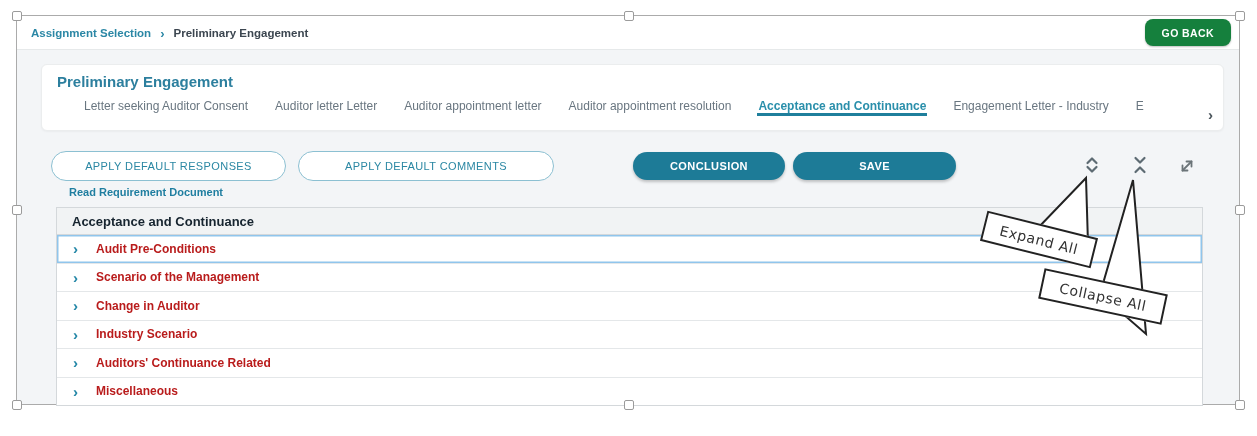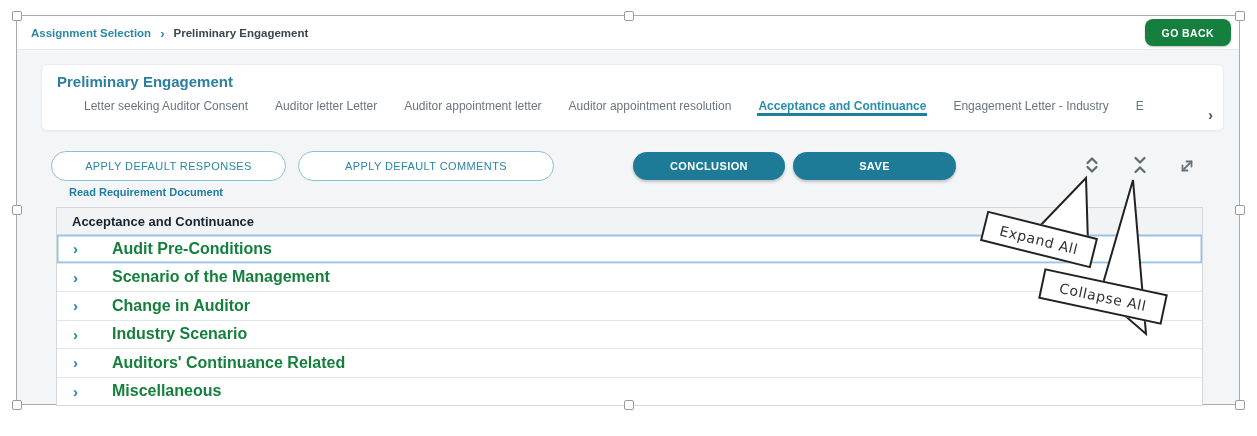--- a/index.html
+++ b/index.html
@@ -50,21 +50,21 @@
              color:#1f7ea0; cursor:pointer; text-decoration:none;margin-left:28px; }
 
   
   .reqtable { position:absolute; left:39px; top:191px; width:1147px; height:199px; background:#fff;
               border:1px solid #d4d8db; overflow:hidden; }
   .thead { height:27px; background:#f1f3f4; border-bottom:1px solid #d4d8db; display:flex;
            align-items:center; padding-left:15px; font-size:13px; font-weight:700; color:#16242f; }
   .trow { position:relative; height:28.5px; display:flex; align-items:center; background:#fff;
           border-bottom:1px solid #e4e7e9; cursor:pointer; }
   .trow .chev { width:25px; padding-left:16px; color:#2387a7; font-size:15px; font-weight:700; line-height:1; }
-  .trow .lbl { margin-left:30px; font-size:16px; font-weight:700; color:#15803d; }
+  .trow .lbl { margin-left:14px; font-size:12px; font-weight:700; color:#b91c1c; }
   .trow.focused { box-shadow: inset 0 0 0 1.5px #90c5ec; }
 
   
   .tails { position:absolute; left:0; top:0; width:1257px; height:436px; z-index:50; pointer-events:none; }
   .callout { position:absolute; z-index:51; background:#fff; border:2px solid #222;
              display:flex; align-items:center; justify-content:center;
              font-family:"DejaVu Sans", sans-serif; font-size:14px; color:#333; letter-spacing:.6px; }
   .callout.expand { left:982px; top:224px; width:114px; height:31px; transform:rotate(14deg); }
   .callout.collapse { left:1040px; top:281px; width:126px; height:31px; transform:rotate(12deg); }
 </style>

